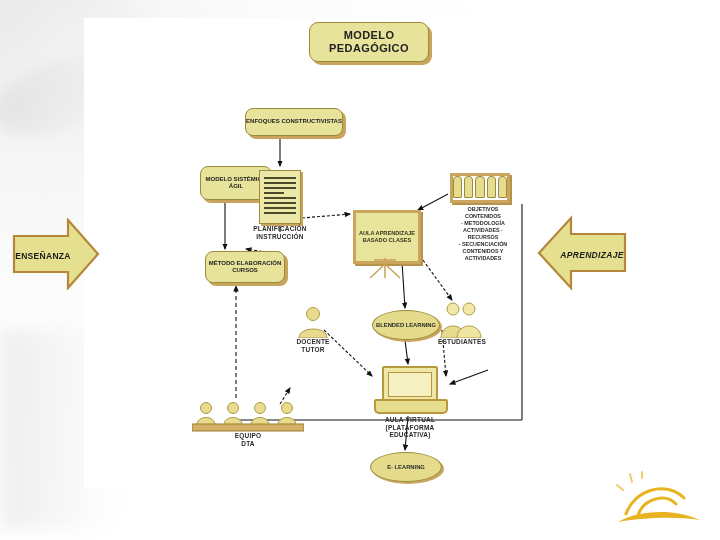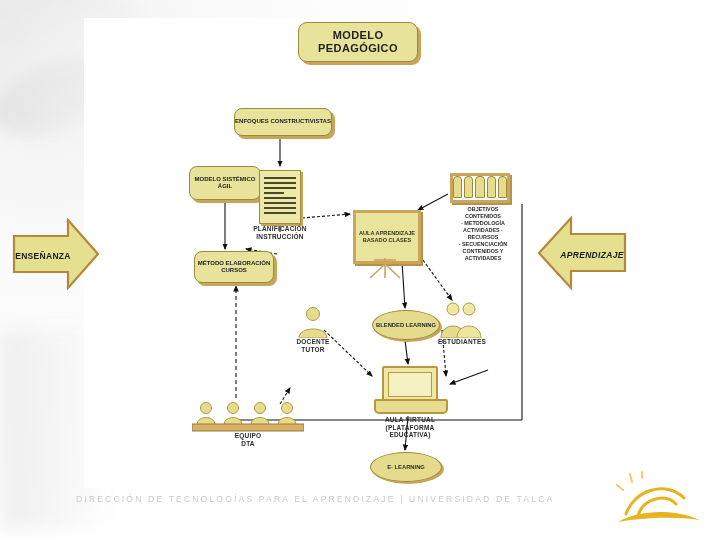--- a/index.html
+++ b/index.html
@@ -44,21 +44,21 @@
     font-size:6.5px;line-height:7.5px;letter-spacing:.2px;
     white-space:pre-line;font-weight:bold;
   }
 
   
   .rbox{
     position:absolute;box-sizing:border-box;
     background:#e8e39a;border:1px solid #9a8a3c;border-radius:8px;
     box-shadow:3px 3px 0 0 #c9a55c;
     display:flex;align-items:center;justify-content:center;text-align:center;
-    color:#222;font-weight:bold;
+    color:#222;font-weight:bold;margin-left:11px;
   }
 
   
   #title{
     left:214px;top:4px;width:120px;height:40px;
     font-size:11px;line-height:13px;letter-spacing:.4px;
     border-radius:9px;
   }
 
   #enfoques{left:150px;top:90px;width:98px;height:28px;font-size:6px;line-height:7.5px;}
@@ -323,21 +323,20 @@
   </div>
 
   <div class="bigarrow" id="right-arrow">
     <svg width="92" height="76" viewBox="0 0 92 76">
       <path d="M90,19 L36,19 L36,3 L4,38 L36,73 L36,56 L90,56 Z" fill="#e4e08f" stroke="#b5873a" stroke-width="2.2"></path>
     </svg>
     <div class="txt">APRENDIZAJE</div>
   </div>
 
   <div id="footer">
-    <div id="footer-text">DIRECCIÓN DE TECNOLOGÍAS PARA EL APRENDIZAJE | UNIVERSIDAD DE TALCA</div>
     <svg id="logo" viewBox="0 0 96 62">
       <g fill="none" stroke="#e8b31f" stroke-width="3" stroke-linecap="round">
         <path d="M18,44 C26,20 58,10 76,28"></path>
         <path d="M30,46 C34,30 56,22 68,34"></path>
       </g>
       <path d="M10,52 C30,40 66,38 92,50 C66,46 32,48 10,52 Z" fill="#e8b31f"></path>
       <g stroke="#f0cc6a" stroke-width="2" stroke-linecap="round">
         <path d="M24,12 L22,4"></path>
           <path d="M34,8 L34,2"></path>
           <path d="M15,20 L9,15"></path>

